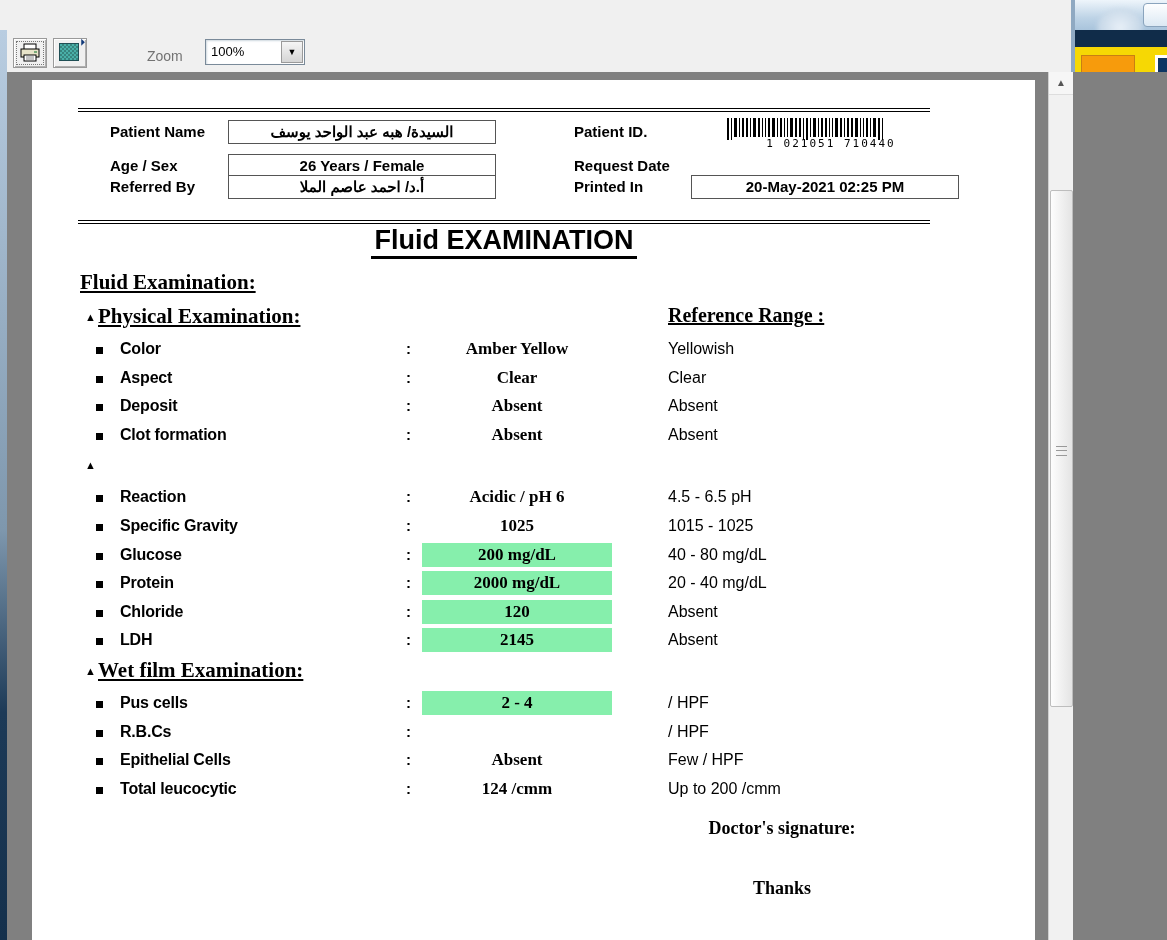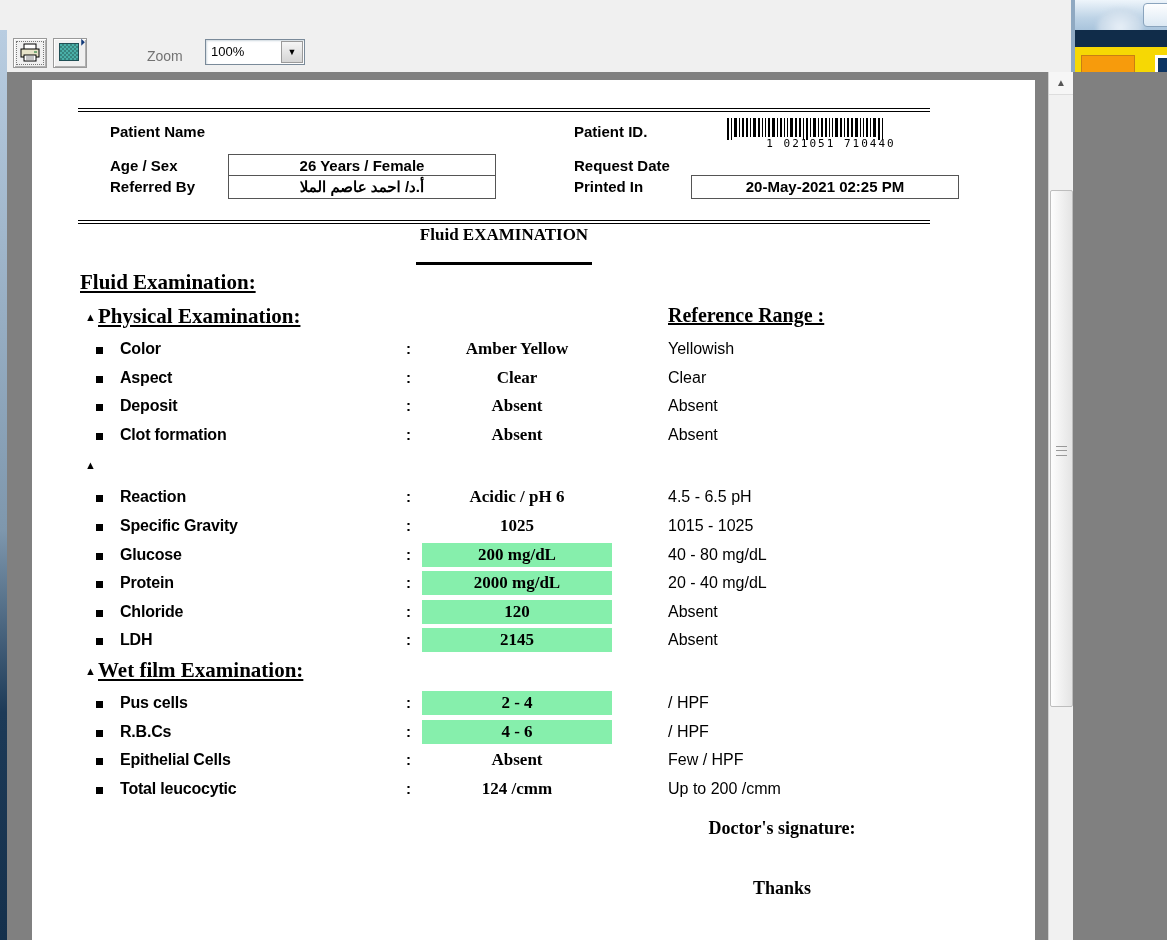--- a/index.html
+++ b/index.html
@@ -86,22 +86,22 @@
   .pbox{position:absolute;left:46px;top:28px;width:852px;height:108px;
     border-top:4px double #000;border-bottom:4px double #000;}
   .prow{position:absolute;height:24px;}
   .plabel{position:absolute;font-size:15px;font-weight:bold;color:#000;top:3px;}
   .pfield{position:absolute;border:1px solid #555;background:#fff;height:22px;
     font-size:15px;font-weight:bold;text-align:center;line-height:22px;}
   .barcode{position:absolute;left:628px;top:-2px;width:250px;height:34px;text-align:center;}
   .barcode svg{display:block;margin:0 auto;}
   .bc-digits{font-size:11px;font-family:"DejaVu Sans Mono",monospace;letter-spacing:2px;margin-top:-3px;color:#000;}
   .report-title{position:absolute;left:46px;top:145px;width:852px;text-align:center;}
-  .report-title span{font-family:Liberation Serif, serif;font-size:17px;font-weight:bold;
-    border-bottom:3px solid #000;padding:0 4px 18px;}
+  .report-title span{font-family:Liberation Sans, sans-serif;font-size:27px;font-weight:bold;
+    border-bottom:3px solid #000;padding:0 4px 1px;}
   .group-title{position:absolute;left:48px;top:190px;font-family:"Liberation Serif",serif;
     font-size:21px;font-weight:bold;text-decoration:underline;}
   #sections{position:absolute;left:0;top:222px;width:1003px;}
   .section-heading{position:relative;height:34px;}
   .section-heading .tri{position:absolute;left:53px;top:9px;font-size:11px;}
   .section-heading .ht{position:absolute;left:66px;top:2px;font-family:"Liberation Serif",serif;
     font-size:21px;font-weight:bold;text-decoration:underline;}
   .ref-header{position:absolute;left:636px;top:2px;font-family:"Liberation Serif",serif;
     font-size:20px;font-weight:bold;text-decoration:underline;}
   .report-row{position:relative;height:28.6px;}
@@ -209,20 +209,21 @@
         <div class="btn">▼</div>
       </div>
     </div>
 
     <div class="viewer">
       <div class="page">
 
         <div class="pbox">
           <div class="prow" style="left:0;top:8px;width:100%;">
             <span class="plabel" style="left:32px;">Patient Name</span>
+            <div class="pfield" style="left:150px;top:0;width:266px;" dir="rtl">السيدة/ هبه عبد الواحد يوسف</div>
             <span class="plabel" style="left:496px;">Patient ID.</span>
             <div class="barcode">
               <svg id="bc" width="212" height="22">
                   <rect x="2" y="0" width="2" height="22" fill="#000"></rect>
                   <rect x="6" y="0" width="1" height="22" fill="#000"></rect>
                   <rect x="9" y="0" width="3" height="19" fill="#000"></rect>
                   <rect x="14" y="0" width="1" height="19" fill="#000"></rect>
                   <rect x="17" y="0" width="2" height="19" fill="#000"></rect>
                   <rect x="21" y="0" width="2" height="19" fill="#000"></rect>
                   <rect x="25" y="0" width="1" height="19" fill="#000"></rect>
@@ -370,21 +371,20 @@
               <span class="bullet"></span>
               <span class="row-name">Pus cells</span>
               <span class="row-colon">:</span>
               <div class="row-value hl">2 - 4</div>
               <span class="row-ref">/ HPF</span>
             </div>
             <div class="report-row">
               <span class="bullet"></span>
               <span class="row-name">R.B.Cs</span>
               <span class="row-colon">:</span>
-              <div class="row-value hl">4 - 6</div>
               <span class="row-ref">/ HPF</span>
             </div>
             <div class="report-row">
               <span class="bullet"></span>
               <span class="row-name">Epithelial Cells</span>
               <span class="row-colon">:</span>
               <div class="row-value">Absent</div>
               <span class="row-ref">Few / HPF</span>
             </div>
             <div class="report-row">

